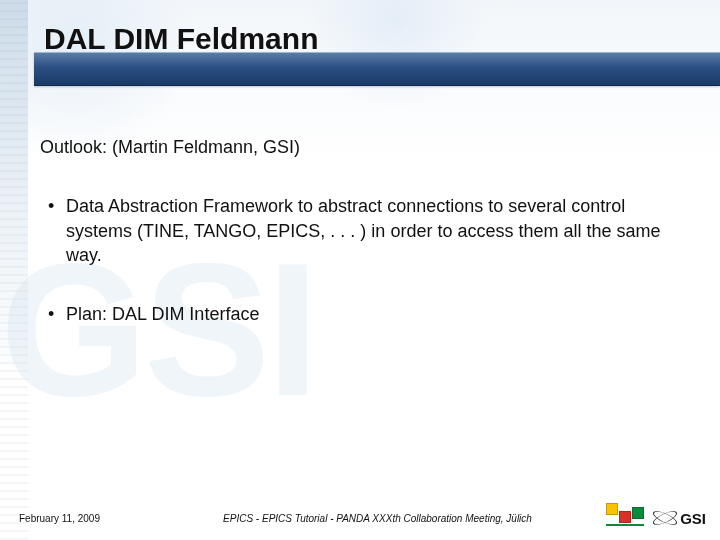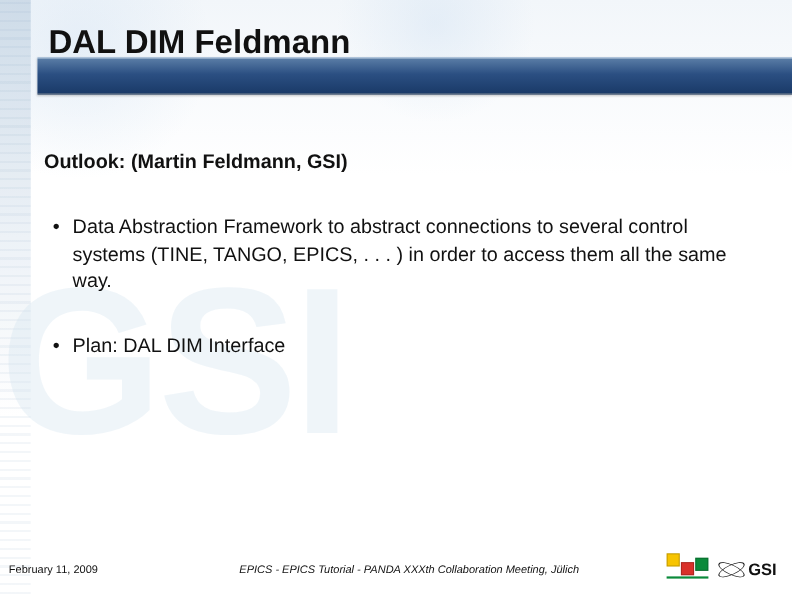--- a/index.html
+++ b/index.html
@@ -50,33 +50,33 @@
     color: #111;
     z-index: 2;
   }
   .body {
     position: absolute;
     top: 135px; left: 40px; right: 30px;
     font-size: 18px;
     line-height: 1.35;
     color: #111;
   }
-  .body .line { margin-bottom: 2px; font-weight: bold; }
+  .body .line { margin-bottom: 2px; }
   .bullets { list-style: none; margin-top: 2px; }
   .bullets li { position: relative; padding-left: 26px; margin-bottom: 2px; margin-top: 35px; }
   .bullets li::before {
     content: "•";
     position: absolute;
     left: 8px; top: 0;
     font-size: 18px;
   }
   .footer {
     position: absolute;
     left: 0; right: 0; bottom: 12px;
-    padding: 0 14px 0 8px;
+    padding: 0 14px 0 19px;
     display: flex;
     align-items: center;
     justify-content: center;
     font-size: 10px;
     color: #111;
     margin-top: 21px;
   }
   .footer-date { flex: 0 0 170px; }
   .footer-center { flex: 1; text-align: center; padding-right: 10px; font-style: italic; }
   .footer-right { flex: 0 0 130px; display: flex; align-items: center; justify-content: flex-end; gap: 8px; }

